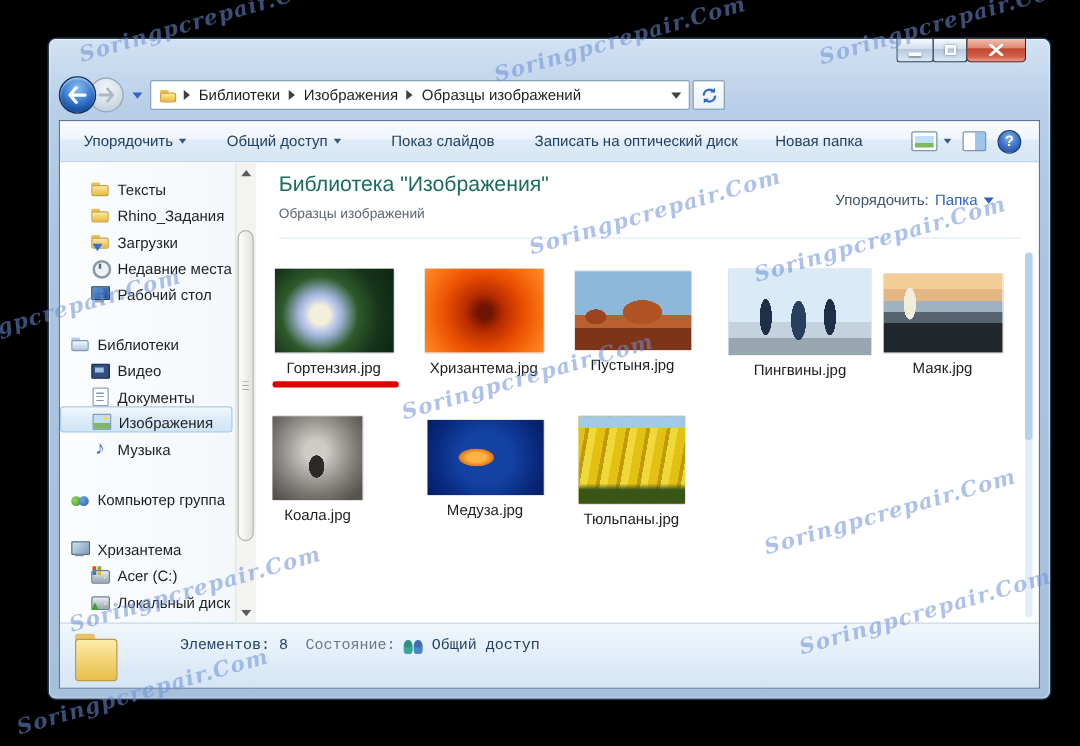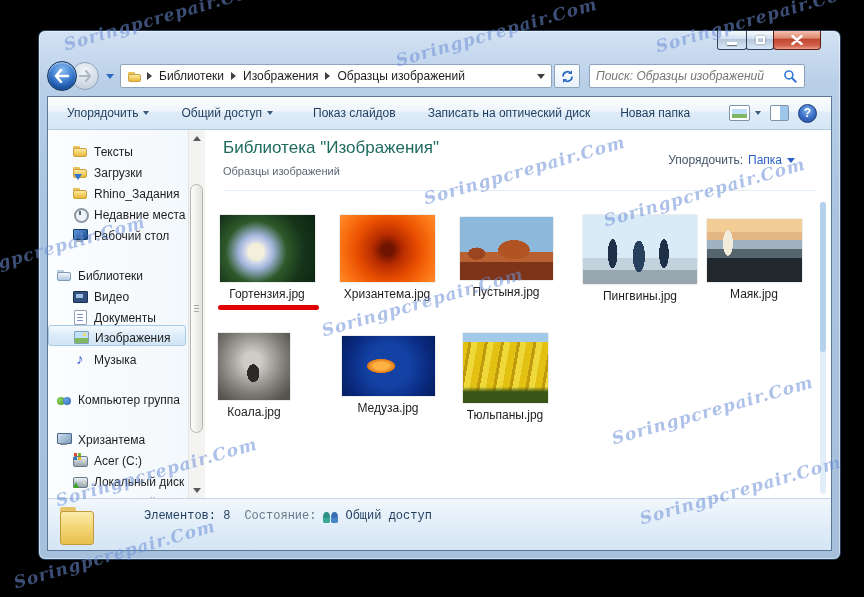--- a/index.html
+++ b/index.html
@@ -290,27 +290,20 @@
 
     <div class="refresh-btn">
       <svg width="15" height="15" viewBox="0 0 16 16">
         <path d="M3.2 8 A4.8 4.8 0 0 1 11.6 4.6" fill="none" stroke="#2a6ac0" stroke-width="1.8"></path>
         <path d="M12.8 1.2 v4.2 h-4.2 z" fill="#2a6ac0"></path>
         <path d="M12.8 8 A4.8 4.8 0 0 1 4.4 11.4" fill="none" stroke="#2a6ac0" stroke-width="1.8"></path>
         <path d="M3.2 14.8 v-4.2 h4.2 z" fill="#2a6ac0"></path>
       </svg>
     </div>
 
-    <div class="searchbox">
-      <input type="text" placeholder="Поиск: Образцы изображений" style="">
-      <svg width="15" height="15" viewBox="0 0 16 16">
-        <circle cx="6.3" cy="6.3" r="4.2" fill="none" stroke="#3a7ad8" stroke-width="1.8"></circle>
-        <path d="M9.6 9.6 L13.6 13.6" stroke="#3a7ad8" stroke-width="2.2" stroke-linecap="round"></path>
-      </svg>
-    </div>
   </div>
 
   <div class="window-inner">
 
     <div class="toolbar">
       <div class="tb-item">
         <span>Упорядочить</span>
         <span class="tb-arrow"></span>
       </div>
       <div class="tb-item" style="margin-left:14px;">
@@ -341,28 +334,28 @@
     </div>
 
     <div class="content">
 
       <div class="sidebar">
         <div class="sb-item">
           <span class="ic ic-folder"></span>
           <span>Тексты</span>
         </div>
         <div class="sb-item">
+          <span class="ic ic-folder"></span>
+          <span>Rhino_Задания</span>
+        </div>
+        <div class="sb-item">
           <span class="ic ic-folder">
               <span class="dl-arrow"></span>
             </span>
           <span>Загрузки</span>
-        </div>
-        <div class="sb-item">
-          <span class="ic ic-folder"></span>
-          <span>Rhino_Задания</span>
         </div>
         <div class="sb-item">
           <span class="ic ic-recent"></span>
           <span>Недавние места</span>
         </div>
         <div class="sb-item">
           <span class="ic ic-desktop"></span>
           <span>Рабочий стол</span>
         </div>
 

